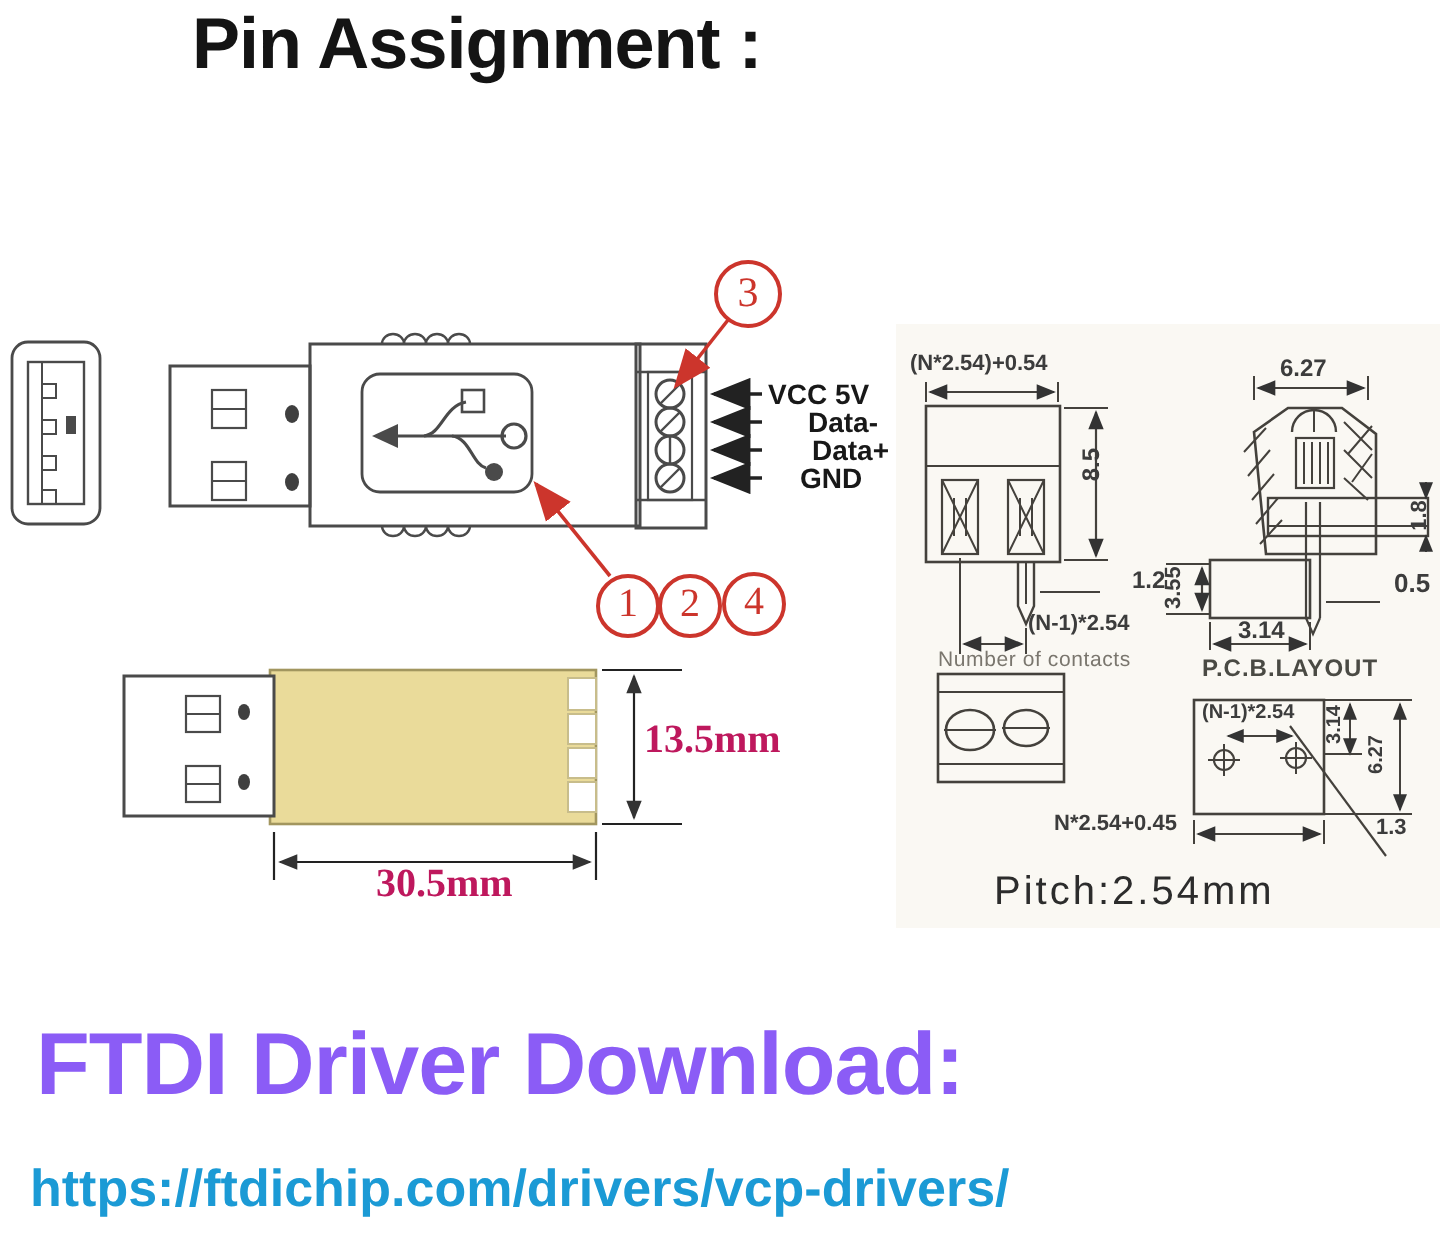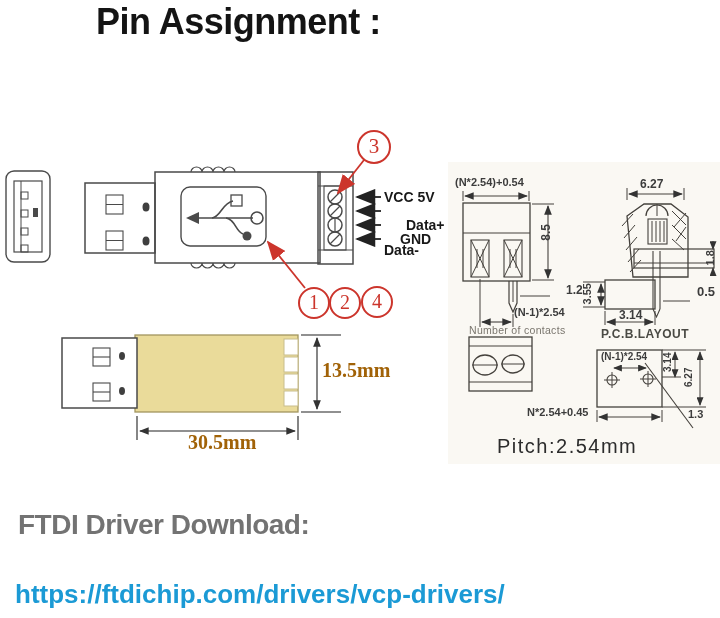--- a/index.html
+++ b/index.html
@@ -9,25 +9,25 @@
   svg.art{position:absolute;left:0;top:0;}
   .lbl{position:absolute;white-space:nowrap;line-height:1.05;}
   .title{font-size:36px;font-weight:bold;letter-spacing:-.5px;color:#141414;}
   .pin-lbl{font-size:14px;font-weight:bold;color:#181818;}
   .dim{font-size:11px;font-weight:bold;color:#3c3c3c;}
   .dim12{font-size:12px;font-weight:bold;color:#3c3c3c;}
   .dim13{font-size:13px;font-weight:bold;color:#3c3c3c;margin-left:32px;}
   .rot{transform:rotate(-90deg);transform-origin:center center;text-align:center;}
   .note{font-size:10.5px;color:#7a766e;letter-spacing:.3px;}
   .cap{font-size:12px;font-weight:bold;letter-spacing:.5px;color:#4a4a44;}
-  .serifdim{font-family:"Liberation Serif",serif;font-size:20px;font-weight:bold;color:#a16207;}
+  .serifdim{font-family:"Liberation Serif",serif;font-size:20px;font-weight:bold;color:#be185d;}
   .pitch{font-size:20px;color:#2c2c2c;letter-spacing:1.5px;}
   .red-circle{position:absolute;border-radius:50%;text-align:center;
       font-family:"Liberation Serif",serif;}
-  .footer-h{font-size:28px;font-weight:bold;color:#737373;letter-spacing:-.5px;}
+  .footer-h{font-size:44px;font-weight:bold;color:#8b5cf6;letter-spacing:-.5px;}
   .footer-link{font-size:26px;font-weight:bold;}
 </style>
 </head>
 <body>
 
 <div class="stage">
 
   <div class="tint" style="left:448px;top:162px;width:272px;height:302px;"></div>
 
   <svg class="art" width="720" height="618" viewBox="0 0 720 618">
@@ -227,21 +227,21 @@
         <line x1="137" y1="416" x2="137" y2="440"></line>
         <line x1="298" y1="416" x2="298" y2="440"></line>
         <line x1="140" y1="431" x2="295" y2="431" marker-start="url(#arrB)" marker-end="url(#arrB)"></line>
       </g>
     </g>
   </svg>
 
   <div class="lbl title" style="left:96px;top:3px;">Pin Assignment :</div>
 
   <div class="lbl pin-lbl" style="left:384px;top:190px;">VCC 5V</div>
-  <div class="lbl pin-lbl" style="left:384px;top:204px;margin-top:39px;">Data-</div>
+  <div class="lbl pin-lbl" style="left:404px;top:204px;">Data-</div>
   <div class="lbl pin-lbl" style="left:384px;top:218px;padding-left:22px;">Data+</div>
   <div class="lbl pin-lbl" style="left:400px;top:232px;">GND</div>
 
   <div class="red-circle" style="left:357px;top:130px;width:30px;height:30px;border:2px solid #cc352c;color:#cc352c;font-size:21px;line-height:28px;">3</div>
   <div class="red-circle" style="left:298px;top:287px;width:28px;height:28px;border:2px solid #cc352c;color:#cc352c;font-size:20px;line-height:26px;">1</div>
   <div class="red-circle" style="left:329px;top:287px;width:28px;height:28px;border:2px solid #cc352c;color:#cc352c;font-size:20px;line-height:26px;">2</div>
   <div class="red-circle" style="left:361px;top:286px;width:28px;height:28px;border:2px solid #cc352c;color:#cc352c;font-size:20px;line-height:26px;">4</div>
 
   <div class="lbl dim" style="left:455px;top:177px;">(N*2.54)+0.54</div>
   <div class="lbl dim12 rot" style="left:532px;top:226px;width:28px;">8.5</div>

